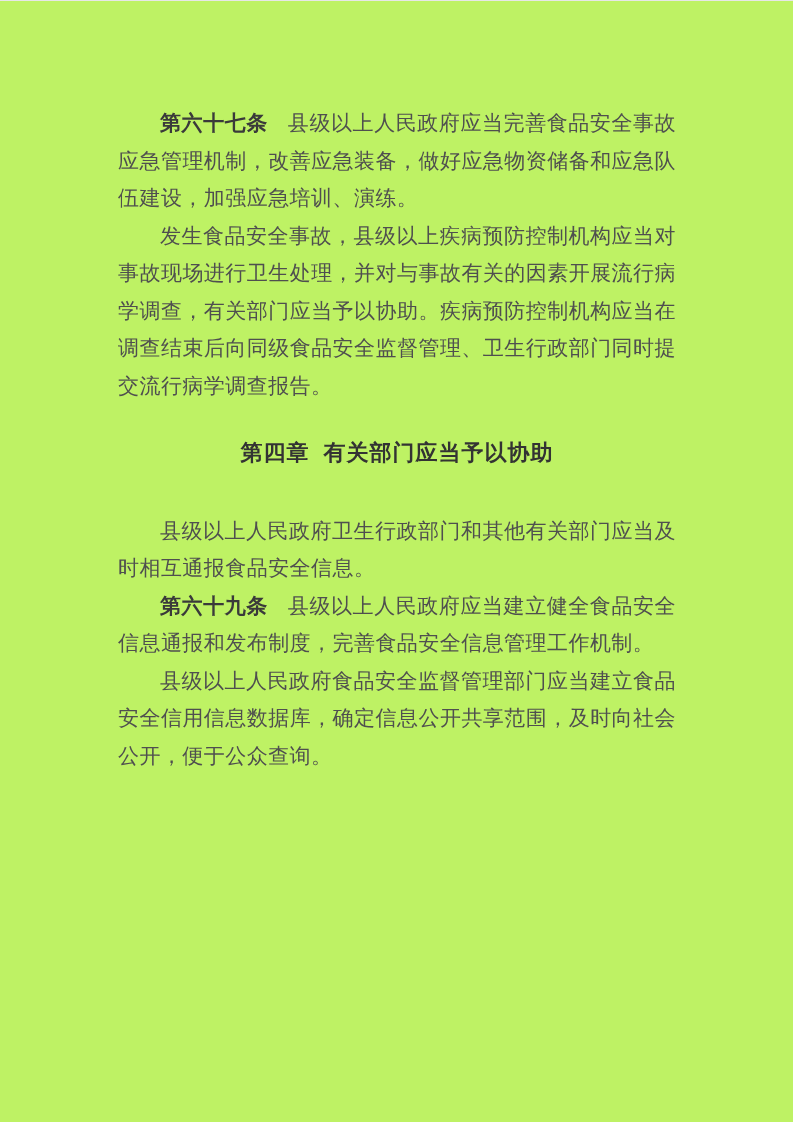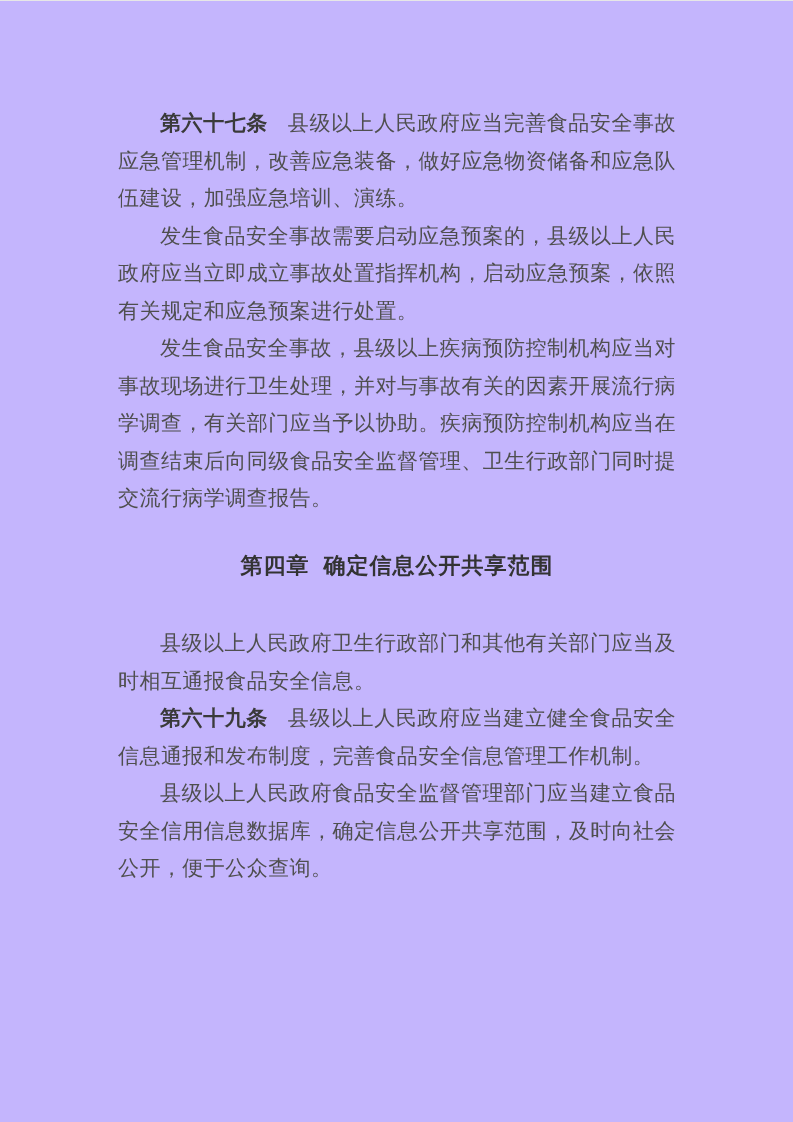--- a/index.html
+++ b/index.html
@@ -4,21 +4,21 @@
 <style>
   html, body {
     margin: 0;
     padding: 0;
     background: #ffffff;
   }
   .page {
     position: relative;
     width: 793px;
     height: 1122px;
-    background: #c4b5fd;
+    background: #bef264;
     border-top: 1px solid #e7e7e7;
     box-sizing: border-box;
     overflow: hidden;
     font-family: "Liberation Serif", "DejaVu Serif", serif;
   }
   .text-column {
     position: absolute;
     left: 118px;
     top: 104px;
     width: 558px;
@@ -56,26 +56,25 @@
   }
 </style>
 </head>
 <body>
 
 <div class="page">
   <div class="text-column">
 
     <p class="para"><span class="article-label">第六十七条</span><span>县级以上人民政府应当完善食品安全事故应急管理机制，改善应急装备，做好应急物资储备和应急队伍建设，加强应急培训、演练。</span></p>
 
-    <p class="para"><span class="article-label"></span><span>发生食品安全事故需要启动应急预案的，县级以上人民政府应当立即成立事故处置指挥机构，启动应急预案，依照有关规定和应急预案进行处置。</span></p>
 
     <p class="para"><span class="article-label"></span><span>发生食品安全事故，县级以上疾病预防控制机构应当对事故现场进行卫生处理，并对与事故有关的因素开展流行病学调查，有关部门应当予以协助。疾病预防控制机构应当在调查结束后向同级食品安全监督管理、卫生行政部门同时提交流行病学调查报告。</span></p>
 
 
-    <h2 class="chapter-heading"><span class="chapter-number">第四章</span><span>确定信息公开共享范围</span></h2>
+    <h2 class="chapter-heading"><span class="chapter-number">第四章</span><span>有关部门应当予以协助</span></h2>
 
     <p class="para"><span class="article-label"></span><span>县级以上人民政府卫生行政部门和其他有关部门应当及时相互通报食品安全信息。</span></p>
 
     <p class="para"><span class="article-label">第六十九条</span><span>县级以上人民政府应当建立健全食品安全信息通报和发布制度，完善食品安全信息管理工作机制。</span></p>
 
     <p class="para"><span class="article-label"></span><span>县级以上人民政府食品安全监督管理部门应当建立食品安全信用信息数据库，确定信息公开共享范围，及时向社会公开，便于公众查询。</span></p>
 
   </div>
 </div>
 

